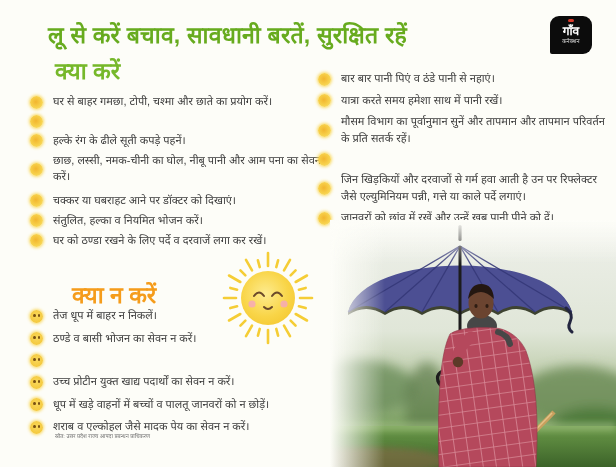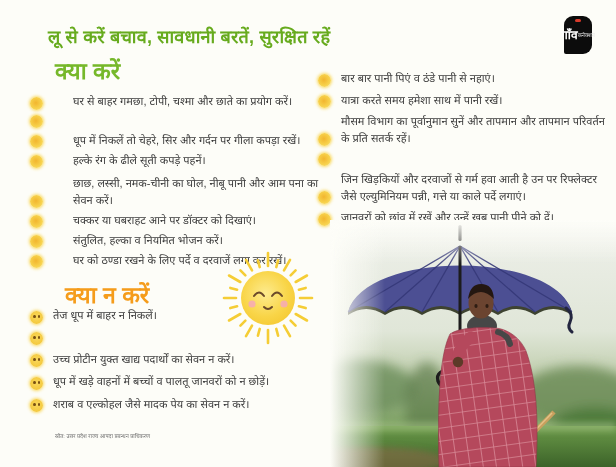--- a/index.html
+++ b/index.html
@@ -6,45 +6,45 @@
   html,body { width:616px; height:467px; }
   body {
     position:relative;
     width:616px; height:467px;
     background:#fdfdf8;
     overflow:hidden;
     font-family:"Liberation Sans", sans-serif;
     color:#3a3a3a;
   }
   .title {
-    position:absolute; top:24px; left:48px;
-    font-size:18px; font-weight:bold; color:#67ab1e;
+    position:absolute; top:18px; left:48px;
+    font-size:23px; font-weight:bold; color:#67ab1e;
     letter-spacing:.2px;
   }
   .logo {
     position:absolute; top:16px; right:24px;
-    width:28px; height:38px; background:#0c0c0c;
+    width:42px; height:38px; background:#0c0c0c;
     border-radius:9px 9px 9px 2px;
-    display:flex; flex-direction:row; align-items:center; justify-content:center;
+    display:flex; flex-direction:column; align-items:center; justify-content:center;
     line-height:1;
   }
   .logo .l1 { color:#ffffff; font-weight:bold; font-size:12px; }
   .logo .l2 { color:#e8e8e8; font-size:5.5px; margin-top:2px; }
   .logo .accent { position:absolute; top:3px; left:50%; width:6px; height:3px; background:#d93a2b; border-radius:2px; transform:translateX(-50%); }
 
   .sec-heading { position:absolute; font-size:23px; font-weight:bold; }
   .do-heading   { top:54px;  left:55px; color:#76b82a; }
-  .dont-heading { top:278px; left:65px; color:#f59c1b;text-align:center; }
+  .dont-heading { top:278px; left:72px; color:#f59c1b;text-align:center; }
 
   ul.plist { list-style:none; position:absolute; }
-  ul.plist li { display:flex; align-items:flex-end; }
+  ul.plist li { display:flex; align-items:center; }
   ul.plist .txt { font-size:11px; line-height:1.5; }
 
   .do-left  { top:93px; left:30px; width:300px; }
-  .do-left li { margin-bottom:3.5px;gap:20px; }
+  .do-left li { margin-bottom:3.5px; }
   .do-left li:nth-of-type(5) { margin-top:7px; }
 
   .do-right { top:70px; left:318px; width:292px; }
   .do-right li { margin-bottom:5px; }
 
   .dont-list { top:307px; left:30px; width:300px; }
   .dont-list li { margin-bottom:6px; }
 
   .bullet {
     flex:0 0 auto; width:13px; height:13px; margin:2px 10px 0 0;
@@ -87,24 +87,20 @@
 
     <li>
       <span class="bullet sun"></span>
       <span class="txt">घर से बाहर गमछा, टोपी, चश्मा और छाते का प्रयोग करें।</span>
     </li>
 
     <li>
       <span class="bullet sun"></span>
     </li>
 
-    <li>
-      <span class="bullet sun"></span>
-      <span class="txt">धूप में निकलें तो चेहरे, सिर और गर्दन पर गीला कपड़ा रखें।</span>
-    </li>
 
     <li>
       <span class="bullet sun"></span>
       <span class="txt">हल्के रंग के ढीले सूती कपड़े पहनें।</span>
     </li>
 
     <li>
       <span class="bullet sun"></span>
       <span class="txt">छाछ, लस्सी, नमक-चीनी का घोल, नीबू पानी और आम पना का सेवन करें।</span>
     </li>
@@ -159,20 +155,24 @@
 
 <div class="sec-heading dont-heading">क्या न करें</div>
 
 <ul class="plist dont-list">
 
     <li>
       <span class="bullet face"></span>
       <span class="txt">तेज धूप में बाहर न निकलें।</span>
     </li>
 
+    <li>
+      <span class="bullet face"></span>
+      <span class="txt">ठण्डे व बासी भोजन का सेवन न करें।</span>
+    </li>
 
     <li>
       <span class="bullet face"></span>
     </li>
 
     <li>
       <span class="bullet face"></span>
       <span class="txt">उच्च प्रोटीन युक्त खाद्य पदार्थों का सेवन न करें।</span>
     </li>
 

